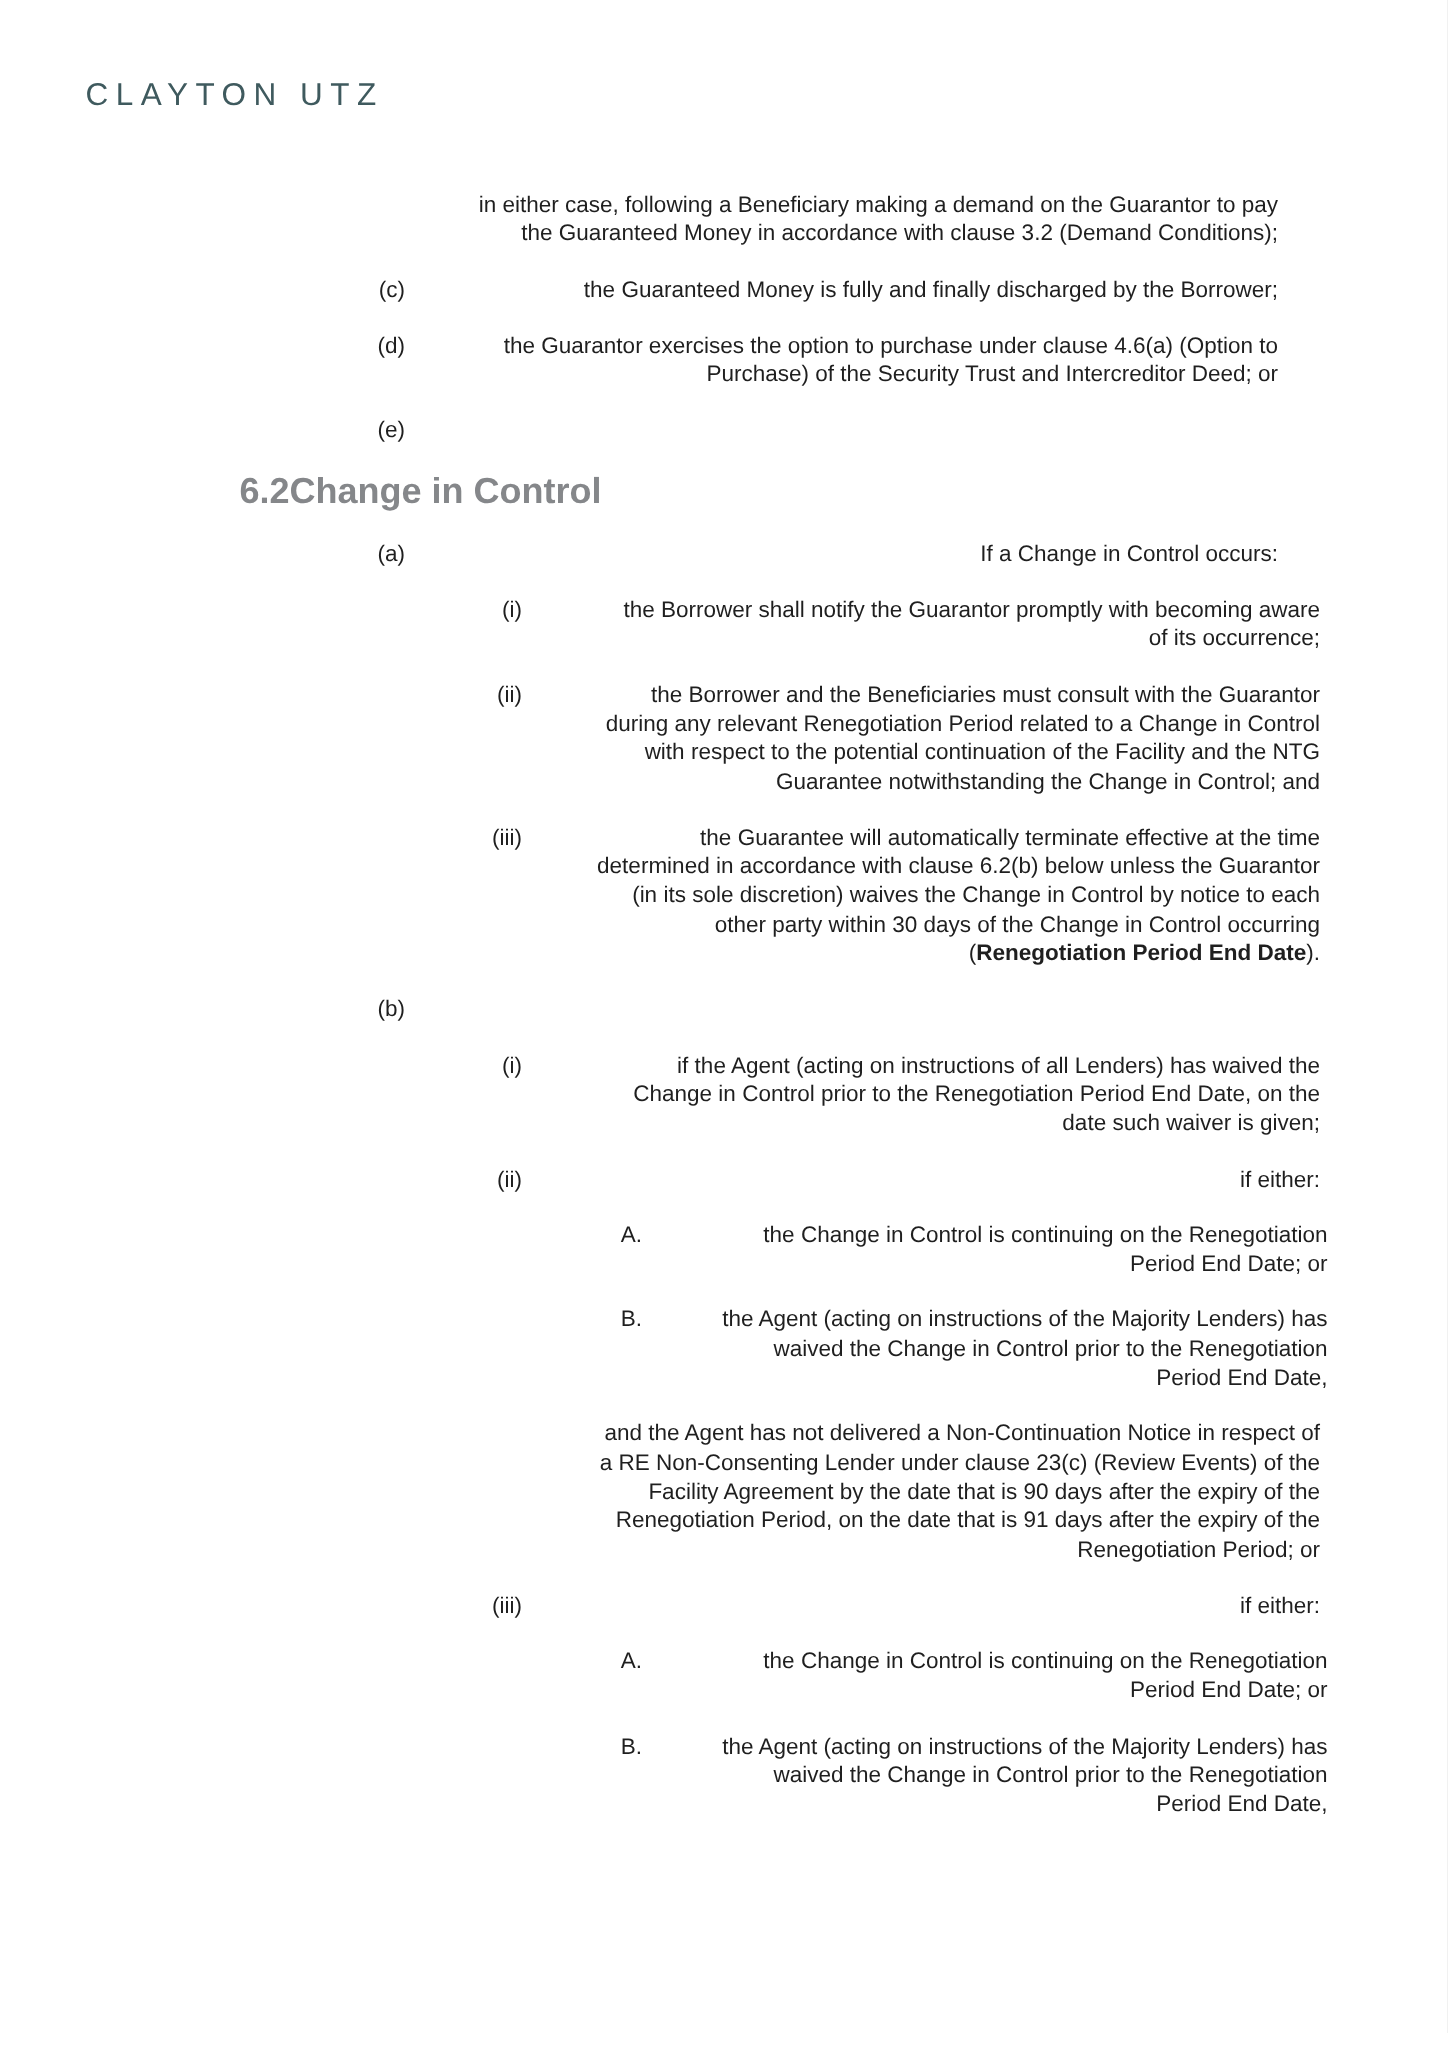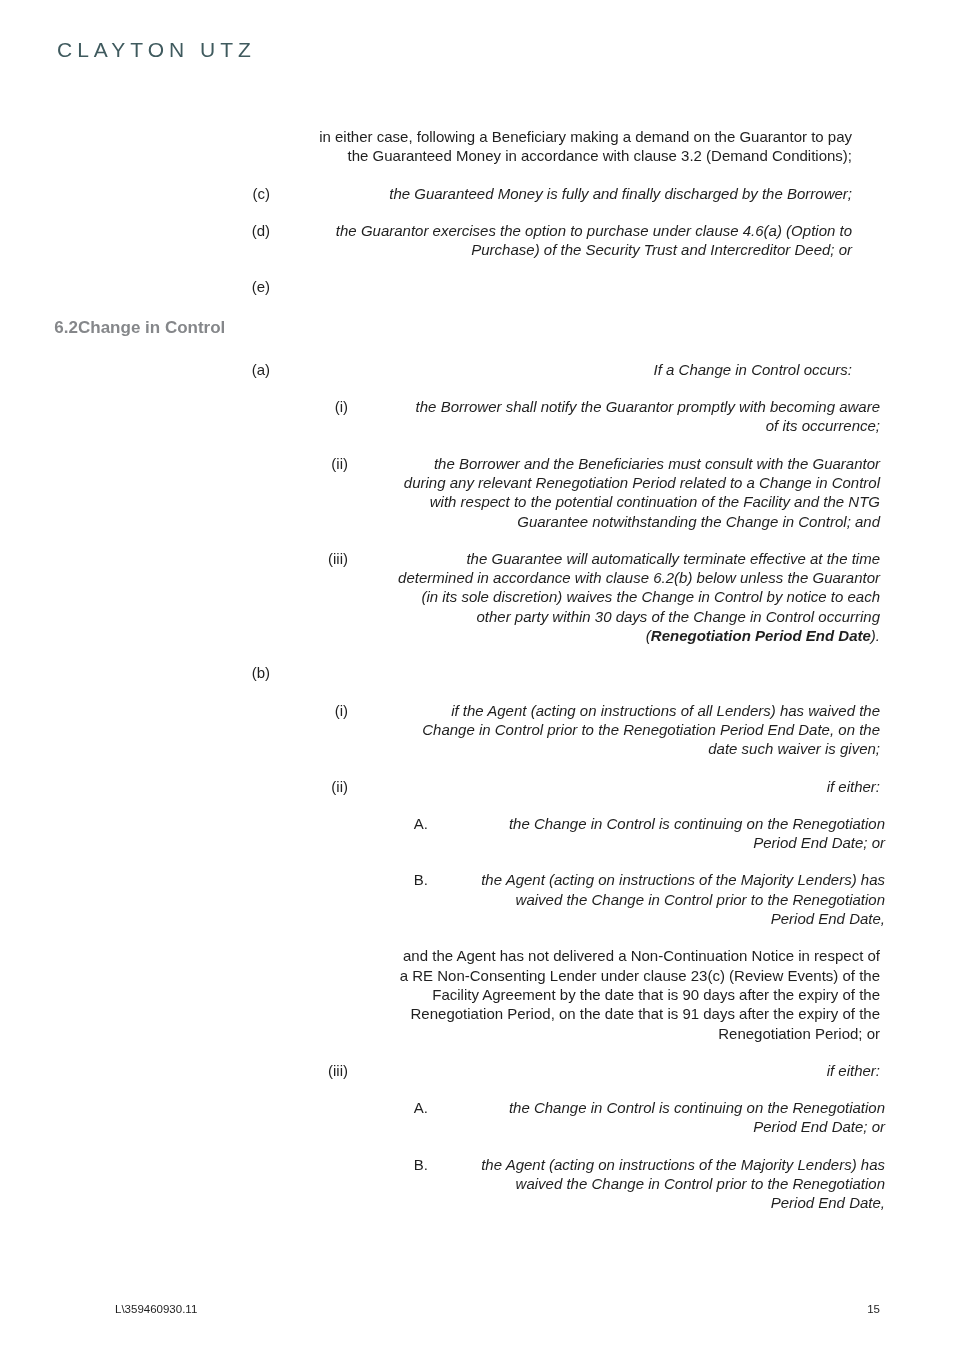--- a/index.html
+++ b/index.html
@@ -12,57 +12,58 @@
     margin: 0 auto;
     font-family: "Liberation Sans", sans-serif;
     font-size: 15px;
     line-height: 19.3px;
     color: #1f1f1f;
     overflow: hidden;
   }
   .logo {
     position: absolute;
     left: 57px;
-    top: 40px;
+    top: 54px;
     font-size: 21px;
     letter-spacing: 5px;
     color: #3f5a5e;
     font-weight: 400;
   }
   .content {
     position: absolute;
     top: 127px;
     left: 0;
     right: 0;
     text-align: right;
   }
   .row { display: flex; margin-bottom: 18px; }
   .lab { flex: none; }
-  .txt { white-space: pre-line; font-style: italic; }
+  .txt { white-space: pre-line; }
   
   .l1 { padding-left: 193px; }
   .l1 .lab { width: 77px; }
   .l1 .txt { width: 582px; }
   
   .l2 { padding-left: 270px; }
   .l2 .lab { width: 78px; }
   .l2 .txt { width: 532px; }
   
   .l3 { padding-left: 348px; }
   .l3 .lab { width: 80px; }
   .l3 .txt { width: 457px; }
   
   .cont1 { margin: 0 0 18px 270px; width: 582px; white-space: pre-line; }
   .cont2 { margin: 0 0 18px 348px; width: 532px; white-space: pre-line; }
   .heading {
     display: flex;
+    padding-left: 115px;
     margin: 20px 0 21px 0;
     color: #85878a;
     font-weight: bold;
-    font-size: 17px;
+    font-size: 24px;
     line-height: 22px;
   }
   .heading .num { width: 78px; flex: none; }
   .footer {
     position: absolute;
     left: 115px;
     top: 1300px;
     width: 765px;
     display: flex;
     justify-content: space-between;
@@ -179,18 +180,14 @@
 
     <div class="row l3">
       <span class="lab">B.</span>
       <span class="txt">the Agent (acting on instructions of the Majority Lenders) has
 waived the Change in Control prior to the Renegotiation
 Period End Date,</span>
     </div>
 
   </div>
 
-  <div class="footer">
-    <span>L\359460930.11</span>
-    <span>15</span>
-  </div>
 
 </div>
 
 </body></html>

